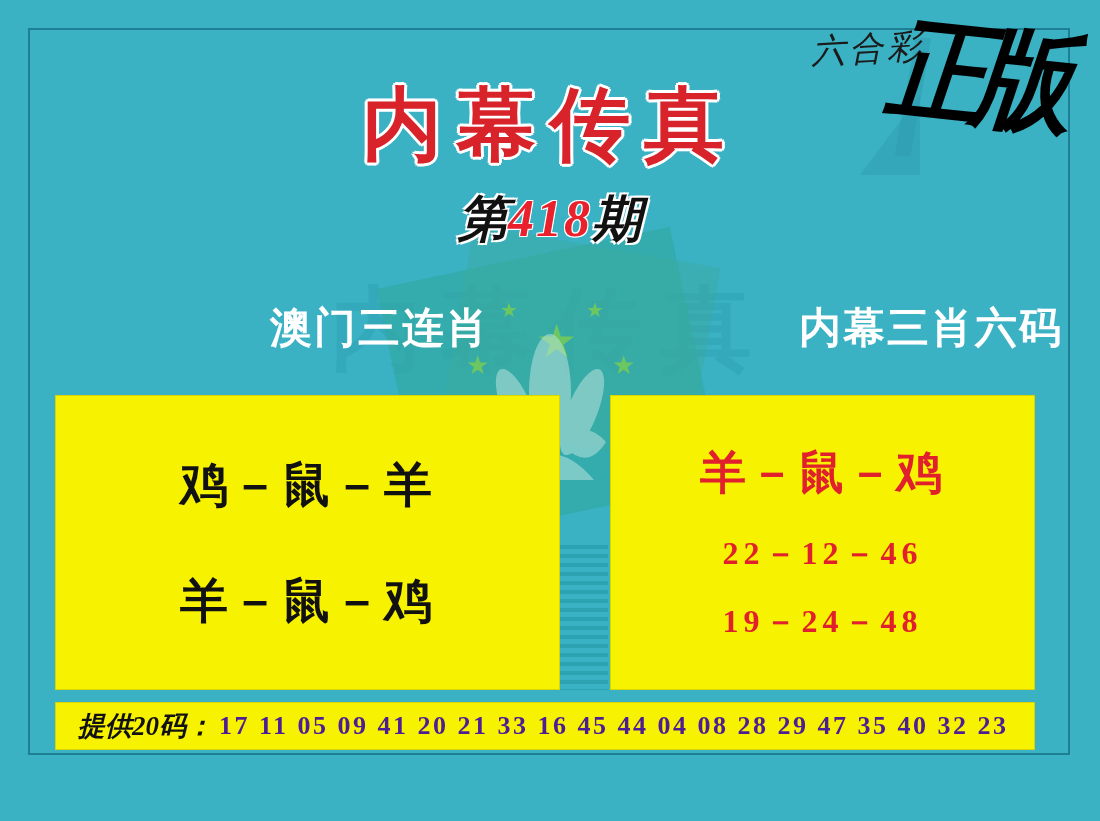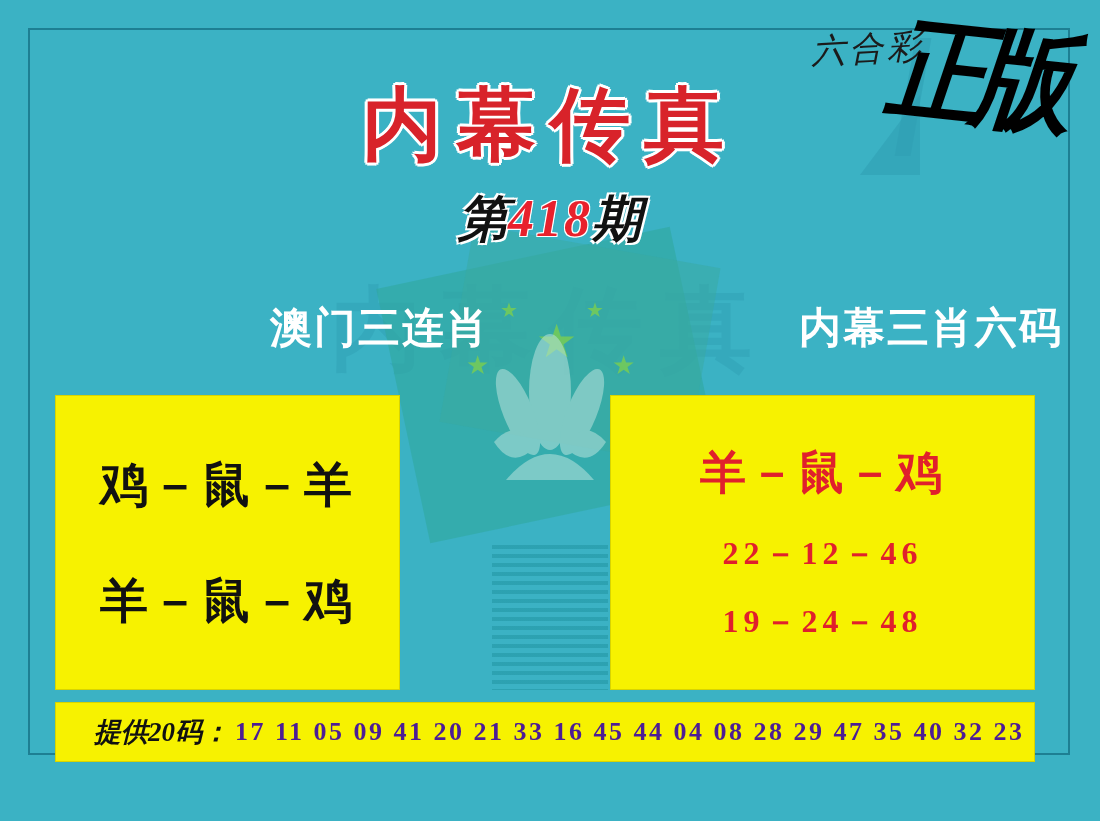--- a/index.html
+++ b/index.html
@@ -208,48 +208,48 @@
     position: absolute;
     top: 395px;
     background: #f7f200;
     border: 1px solid #d8d400;
     box-sizing: border-box;
     display: flex;
     flex-direction: column;
     align-items: center;
     justify-content: center;
   }
-  .panel-left  { left: 55px;  width: 345px; height: 295px; }
+  .panel-left  { left: 55px;  width: 505px; height: 295px; }
   .panel-right { left: 610px; width: 425px; height: 295px; }
 
   .pick-line {
     font-size: 46px;
     font-weight: bold;
     font-family: "Liberation Serif", serif;
     letter-spacing: 3px;
     white-space: nowrap;
   }
   .panel-left .pick-line  { color: #111111; margin: 26px 0; font-size: 48px; }
   .panel-right .pick-line { color: #e0202c; margin: 12px 0; }
   .panel-right .pick-zodiac { font-size: 46px; margin-bottom: 16px; }
   .panel-right .pick-nums { font-size: 32px; letter-spacing: 5px; }
 
   
   .codes-bar {
     position: absolute;
     left: 55px;
     top: 702px;
     width: 980px;
-    height: 60px;
+    height: 48px;
     background: #f7f200;
     border: 1px solid #d8d400;
     box-sizing: border-box;
     display: flex;
     align-items: center;
-    padding-left: 38px;
+    padding-left: 22px;
     white-space: nowrap;
   }
   .codes-label {
     font-size: 27px;
     font-weight: bold;
     font-style: italic;
     color: #111;
     font-family: "Liberation Serif", serif;
     margin-right: 6px;
   }

